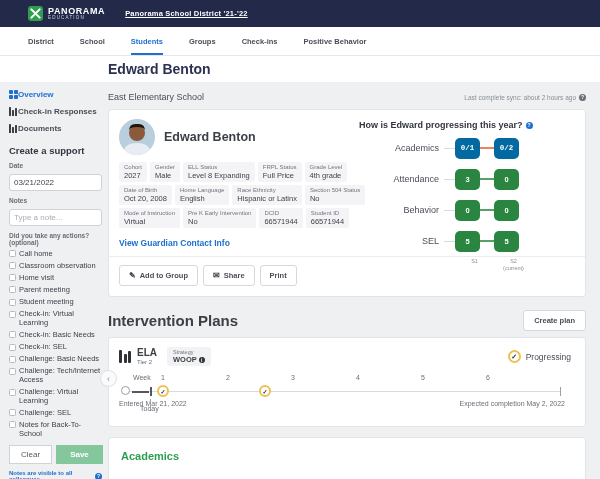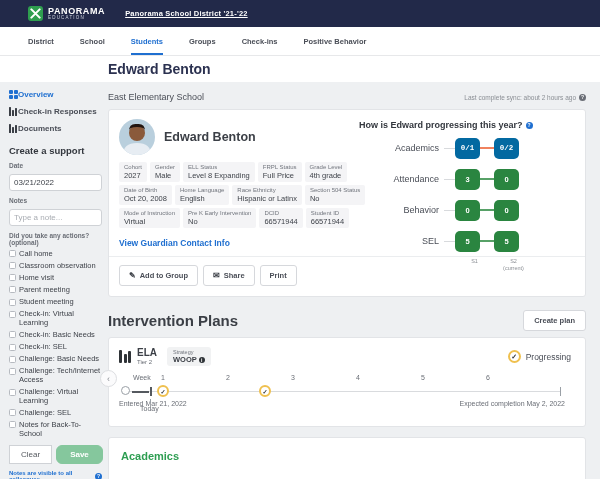--- a/index.html
+++ b/index.html
@@ -44,21 +44,21 @@
   .field-label { font-size:6.5px; font-weight:bold; color:#6a6e76; margin:6px 0 2px; }
   .side-input { width:100%; height:17px; border:1px solid #cfd2d6; border-radius:3px; background:#fff;
     font-family:inherit; font-size:8px; color:#3f434a; padding:0 4px; }
   .side-input::placeholder { color:#a9adb3; }
   .cb-row { display:flex; align-items:flex-start; gap:3px; margin:3.5px 0; cursor:pointer; }
   .cb-box { width:7px; height:7px; flex:none; border:1px solid #b6bac0; border-radius:1.5px; background:#fff; margin-top:.5px; }
   .cb-label { font-size:7.5px; color:#3f434a; line-height:1.15; }
   .btn-row { display:flex; gap:4px; margin-top:7px; }
   .btn-clear { background:#fff; border:1px solid #cfd2d6; border-radius:0; font-family:inherit;
     font-size:8px; font-weight:normal; color:#55595f; padding:4px 11px; cursor:pointer; }
-  .btn-save { background:#85c79d; border:1px solid #85c79d; border-radius:6px; font-family:inherit;
+  .btn-save { background:#85c79d; border:1px solid #85c79d; border-radius:0; font-family:inherit;
     font-size:8px; font-weight:bold; color:#fff; padding:4px 13px; cursor:pointer; }
   .vis-note { font-size:6px; font-weight:bold; color:#1f6fd0; margin-top:6px; display:flex; align-items:center; gap:2px; }
 
   .info-dot { display:inline-flex; align-items:center; justify-content:center; width:7px; height:7px;
     border-radius:50%; color:#fff; font-size:5px; font-weight:bold; flex:none; vertical-align:middle; }
   .info-dot.blue { background:#1f6fd0; }
   .info-dot.gray { background:#6a6e76; }
   .info-dot.dark { background:#2f3337; width:6px; height:6px; }
 
   

